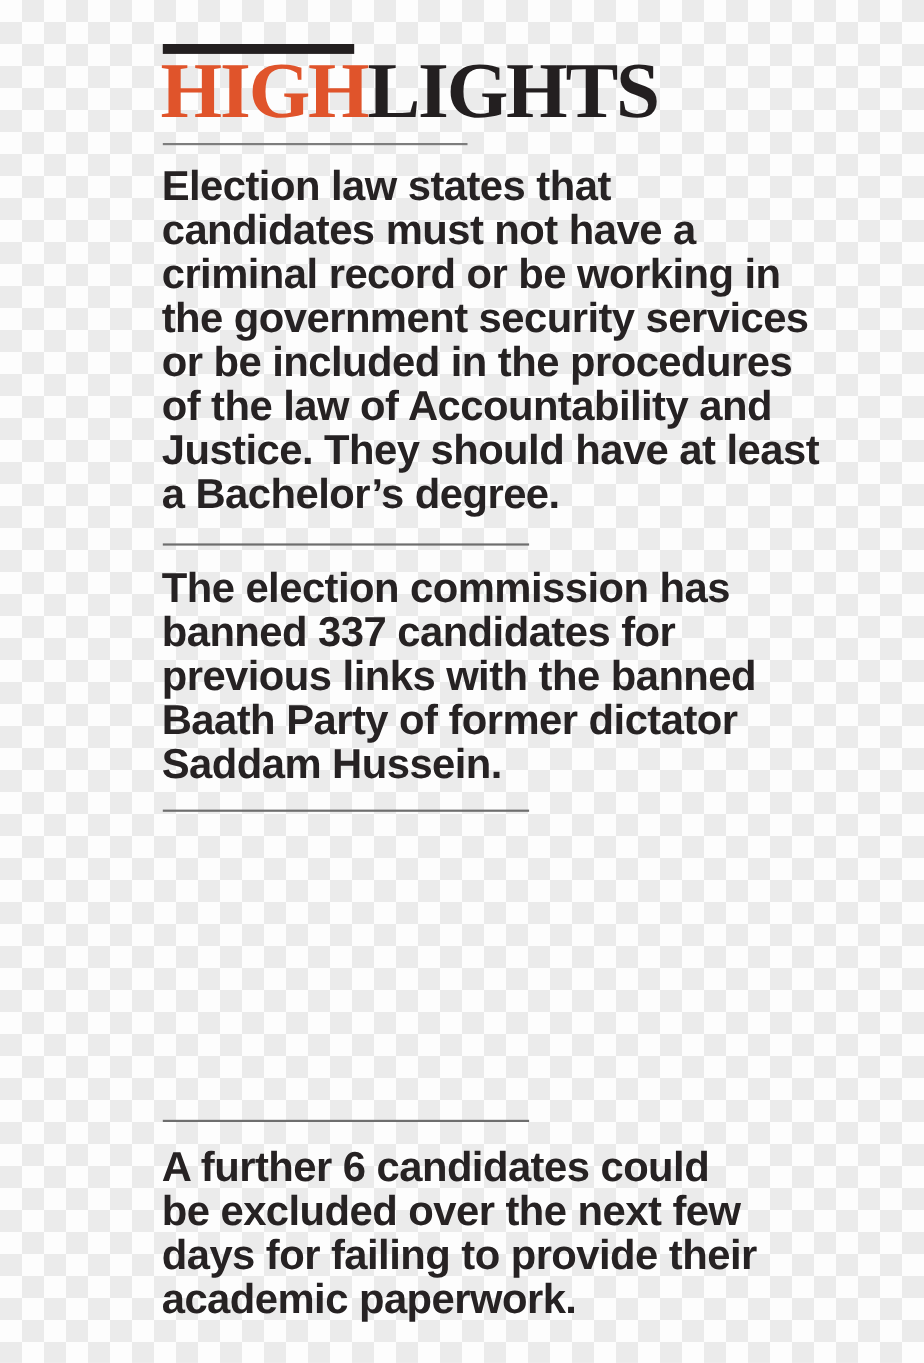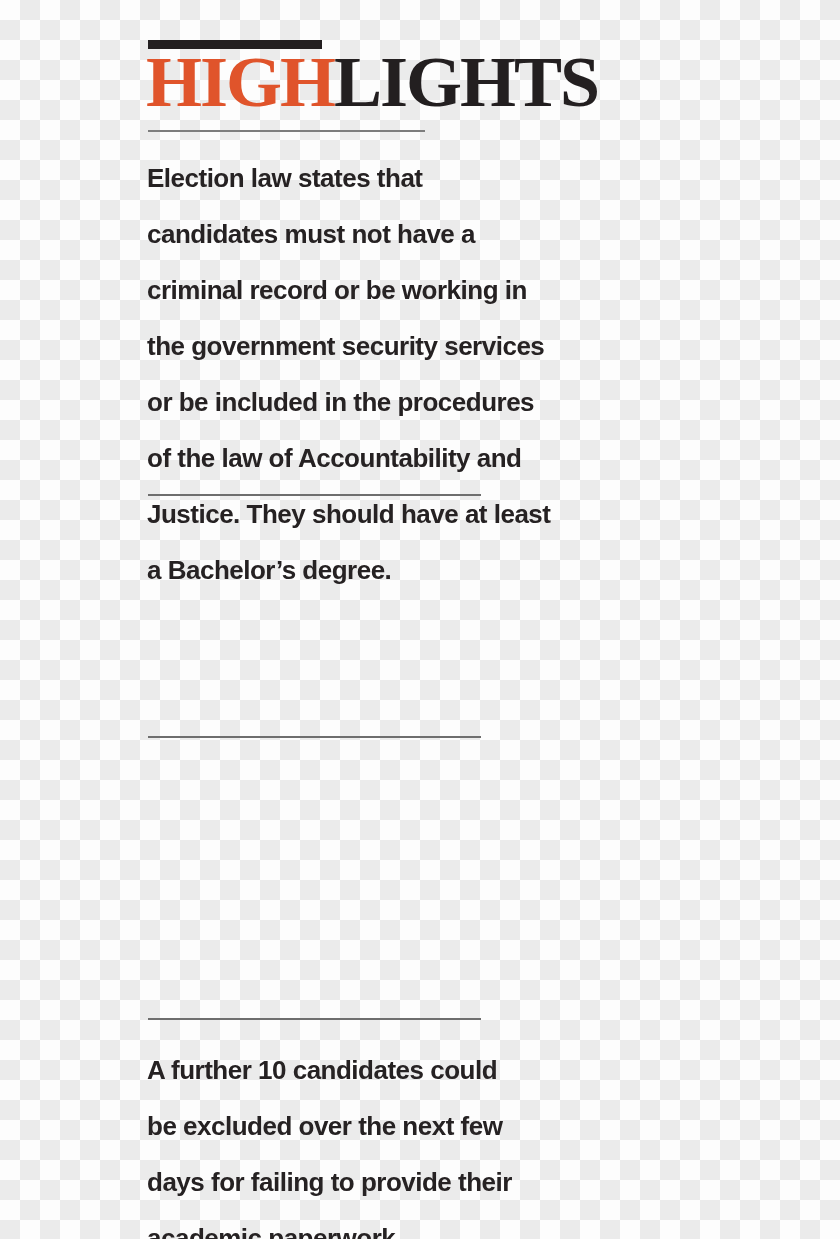--- a/index.html
+++ b/index.html
@@ -48,22 +48,22 @@
     width: 277px;
     height: 2px;
     background: #7d7d7d;
   }
   .para {
     position: absolute;
     left: 147px;
     width: 620px;
     margin: 0;
     font-weight: 700;
-    font-size: 26px;
-    line-height: 56px;
+    font-size: 38px;
+    line-height: 40px;
     letter-spacing: -0.5px;
     color: #262223;
     white-space: pre-line;
   }
   .rule {
     position: absolute;
     left: 148px;
     width: 333px;
     height: 2px;
     background: #6e6e6e;
@@ -91,24 +91,29 @@
 candidates must not have a
 criminal record or be working in
 the government security services
 or be included in the procedures
 of the law of Accountability and
 Justice. They should have at least
 a Bachelor’s degree.</p>
 
   <div class="rule r1"></div>
 
+  <p class="para p2">The election commission has
+banned 337 candidates for
+previous links with the banned
+Baath Party of former dictator
+Saddam Hussein.</p>
 
   <div class="rule r2"></div>
 
 
   <div class="rule r3"></div>
 
-  <p class="para p4">A further 10 candidates could
+  <p class="para p4">A further 6 candidates could
 be excluded over the next few
 days for failing to provide their
 academic paperwork.</p>
 
 </div>
 
 </body></html>

